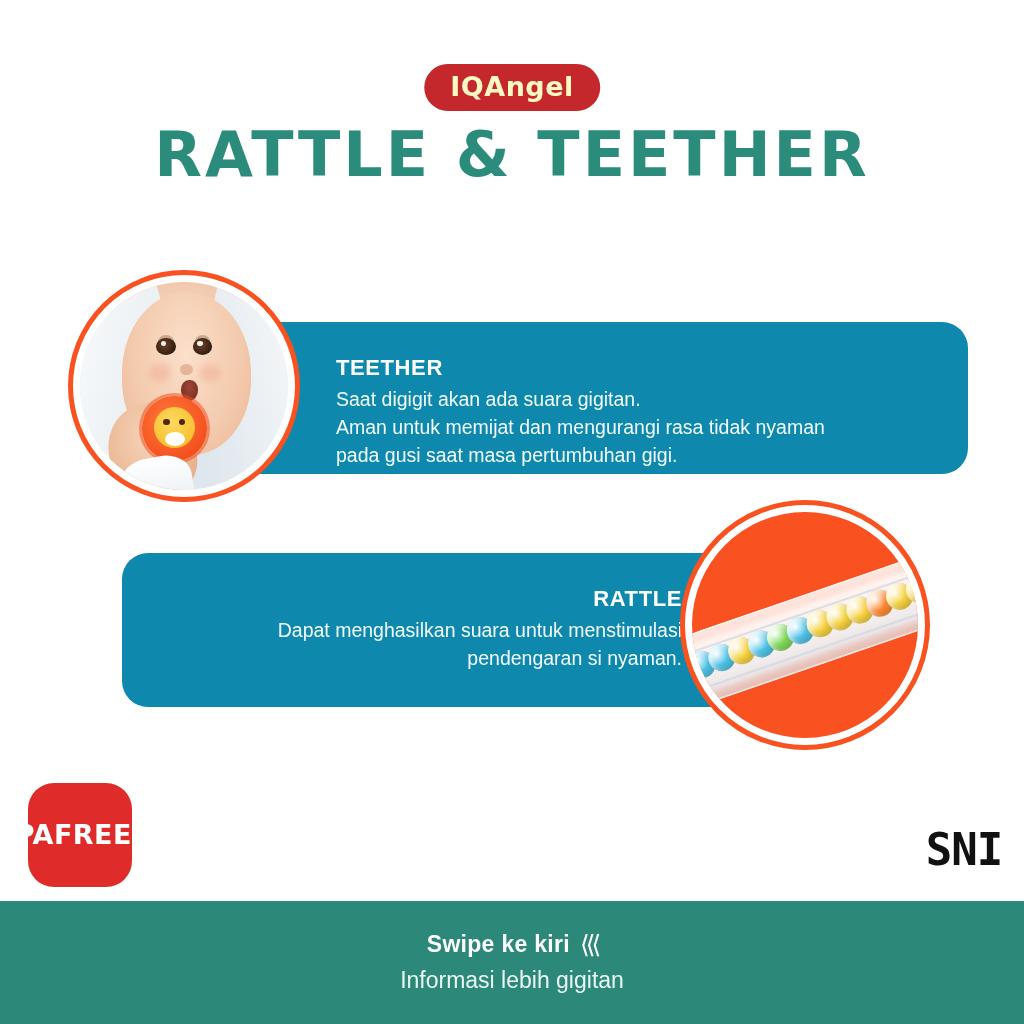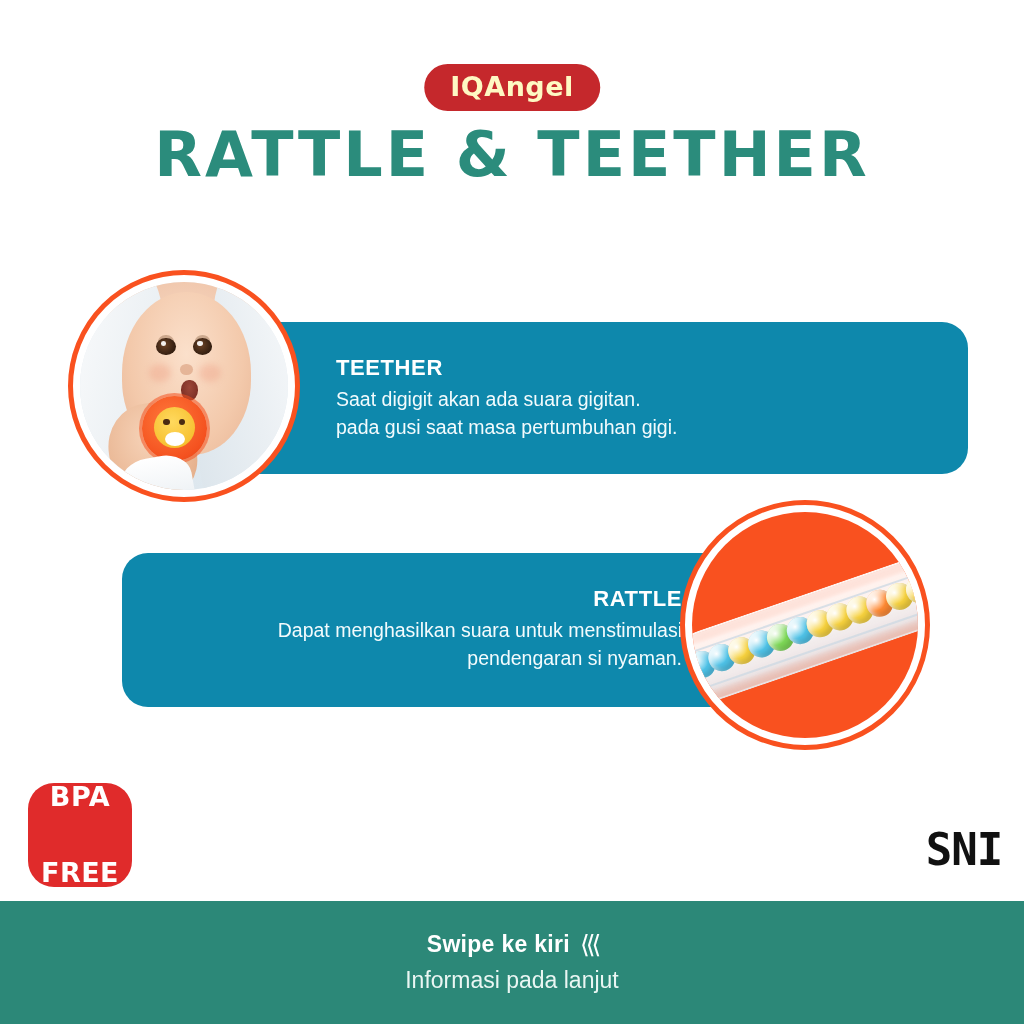--- a/index.html
+++ b/index.html
@@ -173,22 +173,22 @@
     position:absolute;border-radius:50%;
     top:46%;transform:translateY(-50%);
     width:26px;height:26px;
     box-shadow:inset -3px -4px 5px rgba(0,0,0,.16), inset 3px 4px 6px rgba(255,255,255,.85);
   }
 
   
   .bpa{
     position:absolute;left:28px;top:783px;width:104px;height:104px;
     background:#E02B2B;border-radius:26px;
-    color:#fff;display:flex;flex-direction:column;
-    align-items:center;justify-content:space-between;
+    color:#fff;display:flex;flex-direction:row;
+    align-items:center;justify-content:flex-end;
     font-weight:700;font-size:27px;line-height:1.04;letter-spacing:.5px;
     font-family:"DejaVu Sans", sans-serif;
   }
   .sni{
     position:absolute;left:920px;top:789px;width:88px;height:92px;
     display:flex;flex-direction:column;justify-content:space-between;gap:37px;
   }
   .sni-bar{height:11px;background:#111111;width:100%;}
   .sni-text{
     font-family:"DejaVu Sans Mono", monospace;
@@ -220,20 +220,21 @@
   <div class="logo-pill">
     <span>IQAngel</span>
   </div>
 
   <div class="headline">RATTLE &amp; TEETHER</div>
 
   <div class="panel panel-teether">
     <div class="panel-title">TEETHER</div>
     <div class="panel-body">
       <div>Saat digigit akan ada suara gigitan.</div>
+      <div>Aman untuk memijat dan mengurangi rasa tidak nyaman</div>
       <div>pada gusi saat masa pertumbuhan gigi.</div>
     </div>
   </div>
 
   <div class="circ circ-baby">
     <div class="circ-inner">
       <div class="baby">
         <div class="baby-hood-l"></div>
         <div class="baby-hood-r"></div>
         <div class="baby-face">
@@ -297,16 +298,16 @@
     <div class="sni-bar"></div>
     <div class="sni-text">SNI</div>
     <div class="sni-bar"></div>
   </div>
 
   <div class="footer">
     <div class="footer-top">
       <span>Swipe ke kiri</span>
       <span class="chev">⟨⟨⟨</span>
     </div>
-    <div class="footer-sub">Informasi pada lanjut</div>
+    <div class="footer-sub">Informasi lebih gigitan</div>
   </div>
 
 </div>
 
 </body></html>

